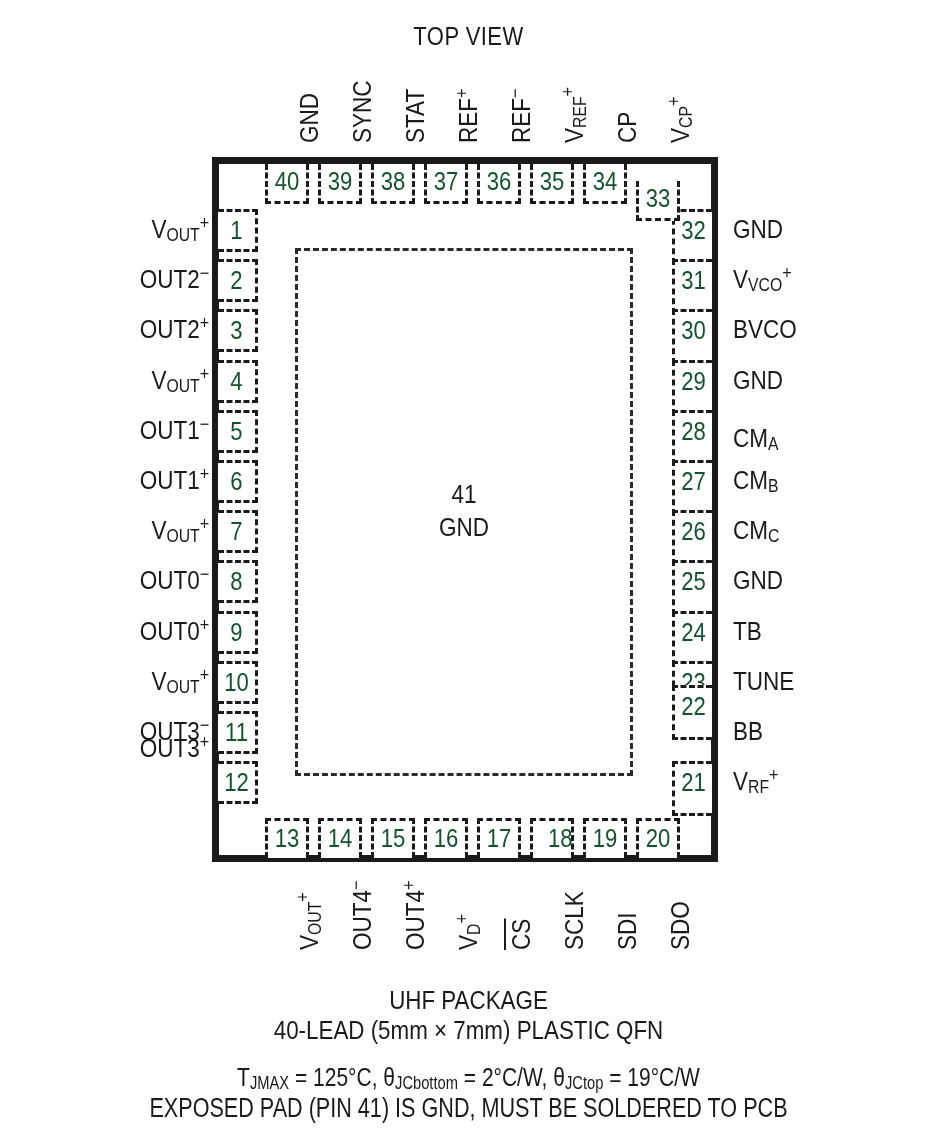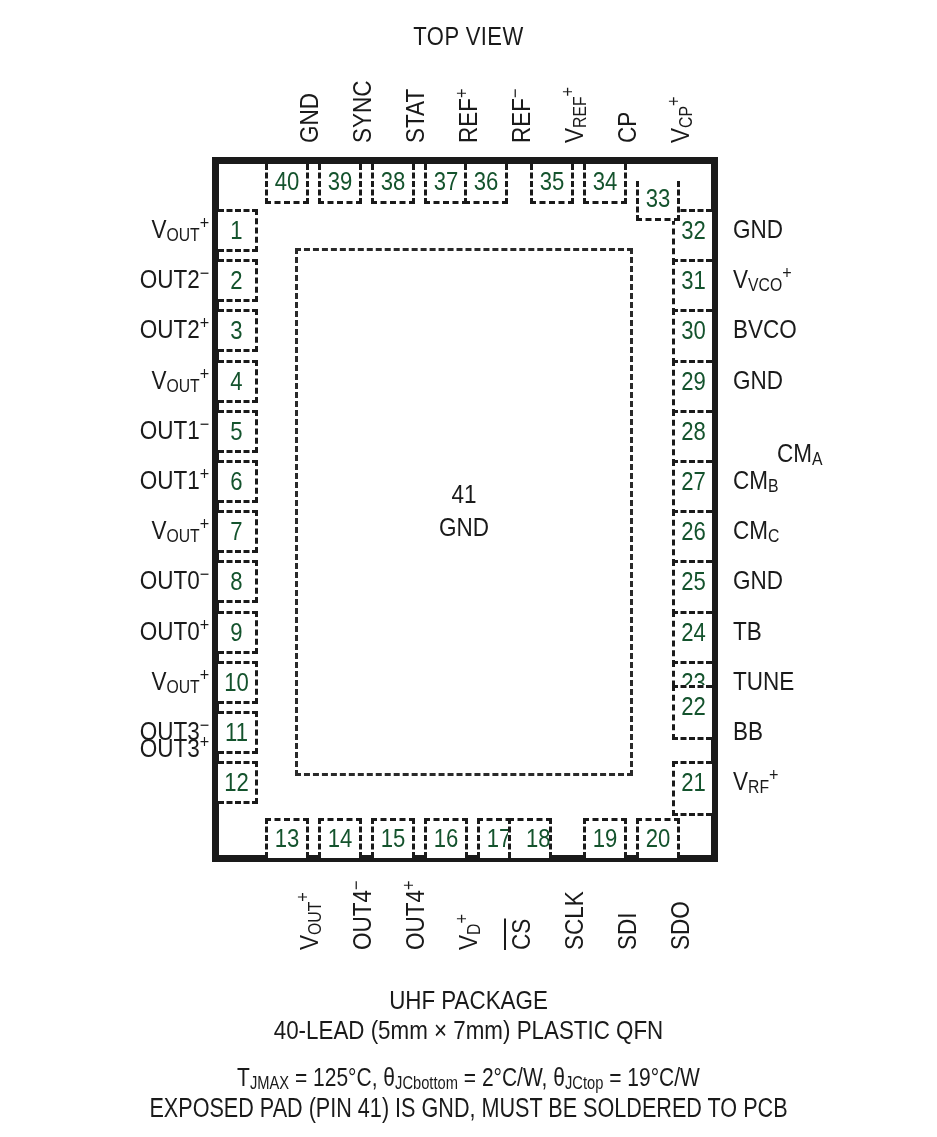--- a/index.html
+++ b/index.html
@@ -240,21 +240,21 @@
       <span>30</span>
     </div>
     <div class="pin-label pin-label-right" style="top: 315.4px;"><span class="pin-label-inner">BVCO</span></div>
     <div class="pin-box pin-right" style="top: 359.6px;">
       <span>29</span>
     </div>
     <div class="pin-label pin-label-right" style="top: 365.6px;"><span class="pin-label-inner">GND</span></div>
     <div class="pin-box pin-right" style="top: 409.8px;">
       <span>28</span>
     </div>
-    <div class="pin-label pin-label-right" style="top: 439px; margin-left: 44px;"><span class="pin-label-inner">CM<sub>A</sub></span></div>
+    <div class="pin-label pin-label-right" style="top: 424px;"><span class="pin-label-inner">CM<sub>A</sub></span></div>
     <div class="pin-box pin-right" style="top: 460px;">
       <span>27</span>
     </div>
     <div class="pin-label pin-label-right" style="top: 466px; text-align: center;"><span class="pin-label-inner">CM<sub>B</sub></span></div>
     <div class="pin-box pin-right" style="top: 510.2px;">
       <span>26</span>
     </div>
     <div class="pin-label pin-label-right" style="top: 516.2px;"><span class="pin-label-inner">CM<sub>C</sub></span></div>
     <div class="pin-box pin-right" style="top: 560.4px;">
       <span>25</span>
@@ -285,21 +285,21 @@
     </div>
     <div class="pin-label-vert" style="left: 348px; top: 143px;">SYNC</div>
     <div class="pin-box pin-top" style="left: 371px;">
       <span>38</span>
     </div>
     <div class="pin-label-vert" style="left: 401px; top: 143px;">STAT</div>
     <div class="pin-box pin-top" style="left: 424px;">
       <span>37</span>
     </div>
     <div class="pin-label-vert" style="left: 454px; top: 143px;">REF<sup>+</sup></div>
-    <div class="pin-box pin-top" style="left: 464px;">
+    <div class="pin-box pin-top" style="left: 477px;">
       <span>36</span>
     </div>
     <div class="pin-label-vert" style="left: 507px; top: 143px;">REF<sup>−</sup></div>
     <div class="pin-box pin-top" style="left: 530px;">
       <span>35</span>
     </div>
     <div class="pin-label-vert" style="left: 560px; top: 143px;">V<sub>REF</sub><sup>+</sup></div>
     <div class="pin-box pin-top" style="left: 583px;">
       <span>34</span>
     </div>
@@ -321,21 +321,21 @@
     </div>
     <div class="pin-label-vert" style="left: 401px; top: 950px;">OUT4<sup>+</sup></div>
     <div class="pin-box pin-bottom" style="left: 424px;">
       <span>16</span>
     </div>
     <div class="pin-label-vert" style="left: 454px; top: 950px;">V<sub>D</sub><sup>+</sup></div>
     <div class="pin-box pin-bottom" style="left: 477px;">
       <span>17</span>
     </div>
     <div class="pin-label-vert" style="left: 507px; top: 950px;"><span class="ovl">CS</span></div>
-    <div class="pin-box pin-bottom" style="left: 508px; padding-left: 13px;">
+    <div class="pin-box pin-bottom" style="left: 530px; padding-left: 13px;">
       <span>18</span>
     </div>
     <div class="pin-label-vert" style="left: 560px; top: 950px;">SCLK</div>
     <div class="pin-box pin-bottom" style="left: 583px;">
       <span>19</span>
     </div>
     <div class="pin-label-vert" style="left: 613px; top: 950px;">SDI</div>
     <div class="pin-box pin-bottom" style="left: 636px;">
       <span>20</span>
     </div>

